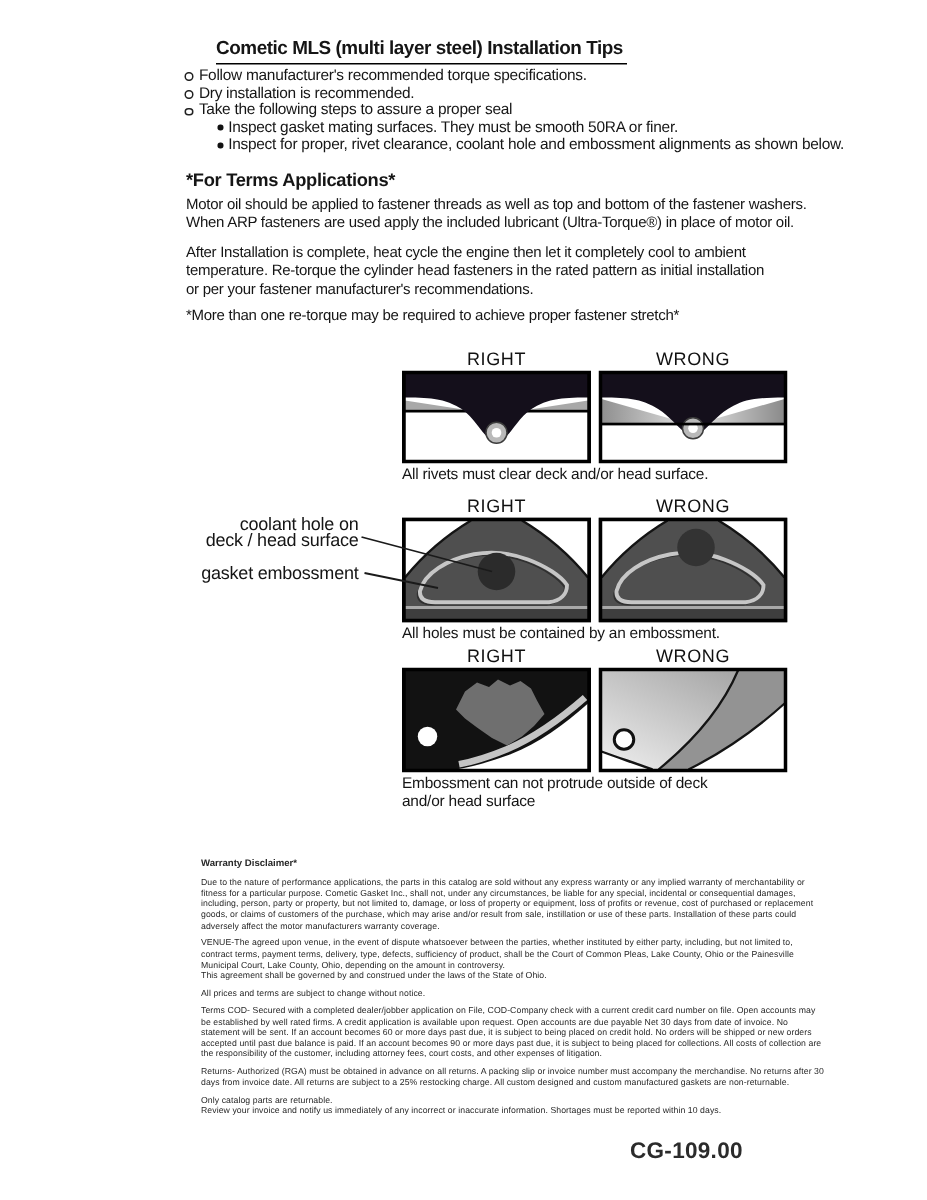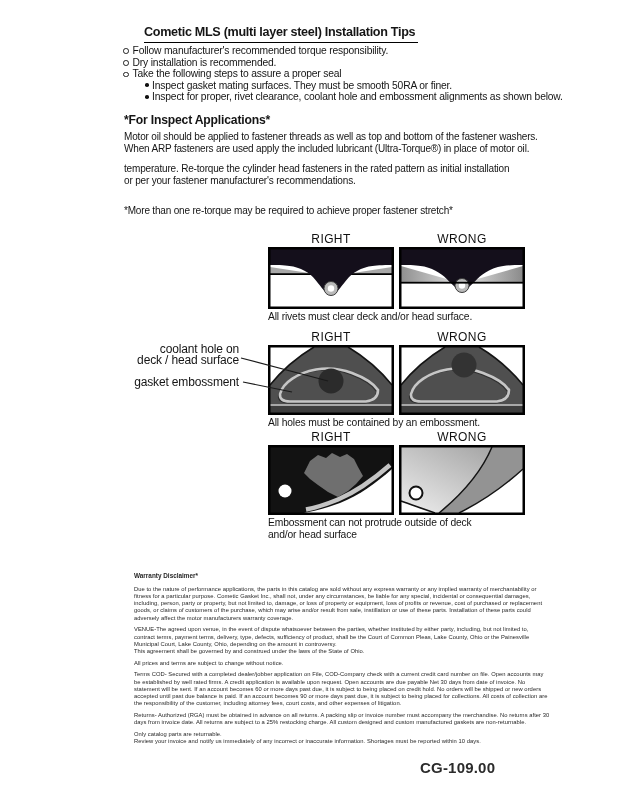--- a/index.html
+++ b/index.html
@@ -47,46 +47,47 @@
 </head>
 <body>
 
 <div class="page">
 
   <div class="title">Cometic MLS (multi layer steel) Installation Tips</div>
 
   <div class="bullets">
     <div class="b-row">
       <span class="ring"></span>
-      <span>Follow manufacturer's recommended torque responsibility.</span>
+      <span>Follow manufacturer's recommended torque specifications.</span>
     </div>
     <div class="b-row">
       <span class="ring"></span>
       <span>Dry installation is recommended.</span>
     </div>
     <div class="b-row">
       <span class="ring"></span>
       <span>Take the following steps to assure a proper seal</span>
     </div>
     <div class="b-row sub">
       <span class="dot"></span>
       <span>Inspect gasket mating surfaces.  They must be smooth 50RA or finer.</span>
     </div>
     <div class="b-row sub">
       <span class="dot"></span>
       <span>Inspect for proper, rivet clearance, coolant hole and embossment alignments as shown below.</span>
     </div>
   </div>
 
-  <div class="diesel-head">*For Inspect Applications*</div>
+  <div class="diesel-head">*For Terms Applications*</div>
   <div class="para p1">
       <div>Motor oil should be applied to fastener threads as well as top and bottom of the fastener washers.</div>
       <div>When ARP fasteners are used apply the included lubricant (Ultra-Torque®) in place of motor oil.</div>
     </div>
   <div class="para p2">
+      <div>After Installation is complete, heat cycle the engine then let it completely cool to ambient</div>
       <div>temperature. Re-torque the cylinder head fasteners in the rated pattern as initial installation</div>
       <div>or per your fastener manufacturer's recommendations.</div>
     </div>
   <div class="para note">*More than one re-torque may be required to achieve proper fastener stretch*</div>
 
   <div class="diag-row r1">
     <div class="heads">
       <span>RIGHT</span>
       <span>WRONG</span>
     </div>

